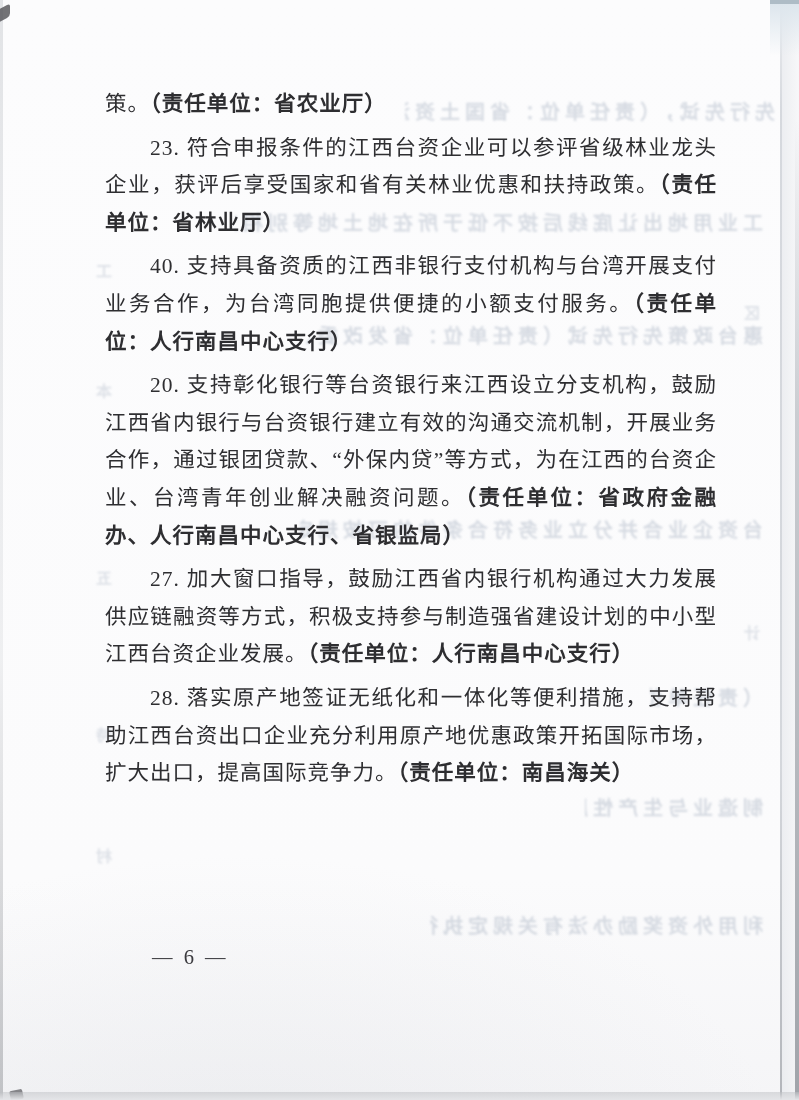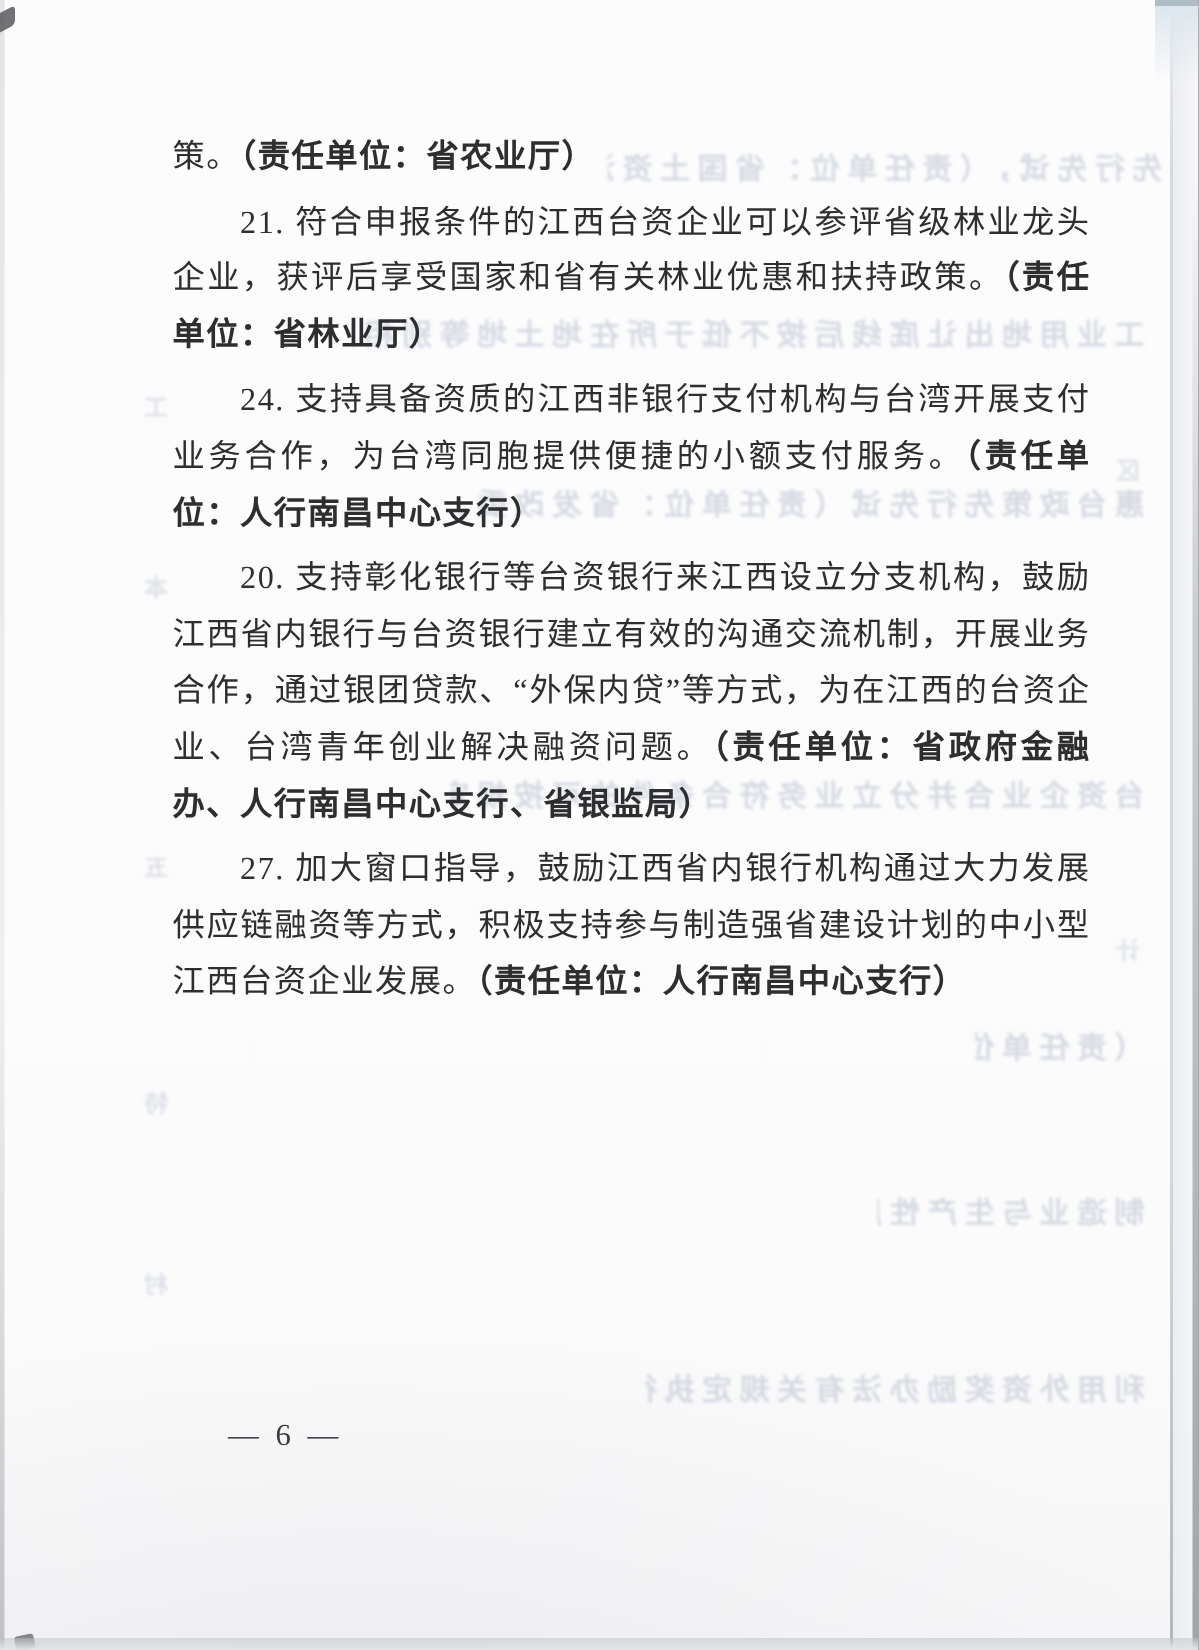--- a/index.html
+++ b/index.html
@@ -41,21 +41,21 @@
     font-weight:700;
     font-size:20px;
     letter-spacing:5px;
     white-space:nowrap;
     overflow:hidden;
     pointer-events:none;
   }
   .ghost.blob{font-size:16px;opacity:.3;letter-spacing:0;}
   
   .content{
-    position:absolute;left:115px;top:86px;width:612px;
+    position:absolute;left:105px;top:86px;width:612px;
     color:#2e2e31;
   }
   p.para{
     margin:0 0 6px 0;
     font-size:21.5px;
     line-height:37.6px;
     letter-spacing:1px;
     text-align:justify;
     text-align-last:left;
   }
@@ -92,20 +92,21 @@
   <div class="ghost blob" style="left:94px;top:258px;width:18px;">工</div>
   <div class="ghost blob" style="left:94px;top:378px;width:18px;">本</div>
   <div class="ghost blob" style="left:94px;top:565px;width:18px;">五</div>
   <div class="ghost blob" style="left:94px;top:722px;width:18px;">特</div>
   <div class="ghost blob" style="left:94px;top:843px;width:18px;">村</div>
   <div class="ghost blob" style="left:742px;top:300px;width:18px;">区</div>
   <div class="ghost blob" style="left:742px;top:620px;width:18px;">计</div>
 
   <main class="content" id="paragraphs">
       <p class="para"><span>策。</span><span class="unit">（责任单位：省农业厅）</span></p>
-      <p class="para indent"><span>21. 符合申报条件的江西台资企业可以参评省级林业龙头企业，获评后享受国家和省有关林业优惠和扶持政策。</span><span class="unit">（责任单位：省林业厅）</span></p>
-      <p class="para indent"><span>24. 支持具备资质的江西非银行支付机构与台湾开展支付业务合作，为台湾同胞提供便捷的小额支付服务。</span><span class="unit">（责任单位：人行南昌中心支行）</span></p>
+      <p class="para indent"><span>23. 符合申报条件的江西台资企业可以参评省级林业龙头企业，获评后享受国家和省有关林业优惠和扶持政策。</span><span class="unit">（责任单位：省林业厅）</span></p>
+      <p class="para indent"><span>40. 支持具备资质的江西非银行支付机构与台湾开展支付业务合作，为台湾同胞提供便捷的小额支付服务。</span><span class="unit">（责任单位：人行南昌中心支行）</span></p>
       <p class="para indent"><span>20. 支持彰化银行等台资银行来江西设立分支机构，鼓励江西省内银行与台资银行建立有效的沟通交流机制，开展业务合作，通过银团贷款、“外保内贷”等方式，为在江西的台资企业、台湾青年创业解决融资问题。</span><span class="unit">（责任单位：省政府金融办、人行南昌中心支行、省银监局）</span></p>
       <p class="para indent"><span>27. 加大窗口指导，鼓励江西省内银行机构通过大力发展供应链融资等方式，积极支持参与制造强省建设计划的中小型江西台资企业发展。</span><span class="unit">（责任单位：人行南昌中心支行）</span></p>
+      <p class="para indent"><span>28. 落实原产地签证无纸化和一体化等便利措施，支持帮助江西台资出口企业充分利用原产地优惠政策开拓国际市场，扩大出口，提高国际竞争力。</span><span class="unit">（责任单位：南昌海关）</span></p>
     </main>
 
   <div class="page-number">— 6 —</div>
 </div>
 
 </body></html>

